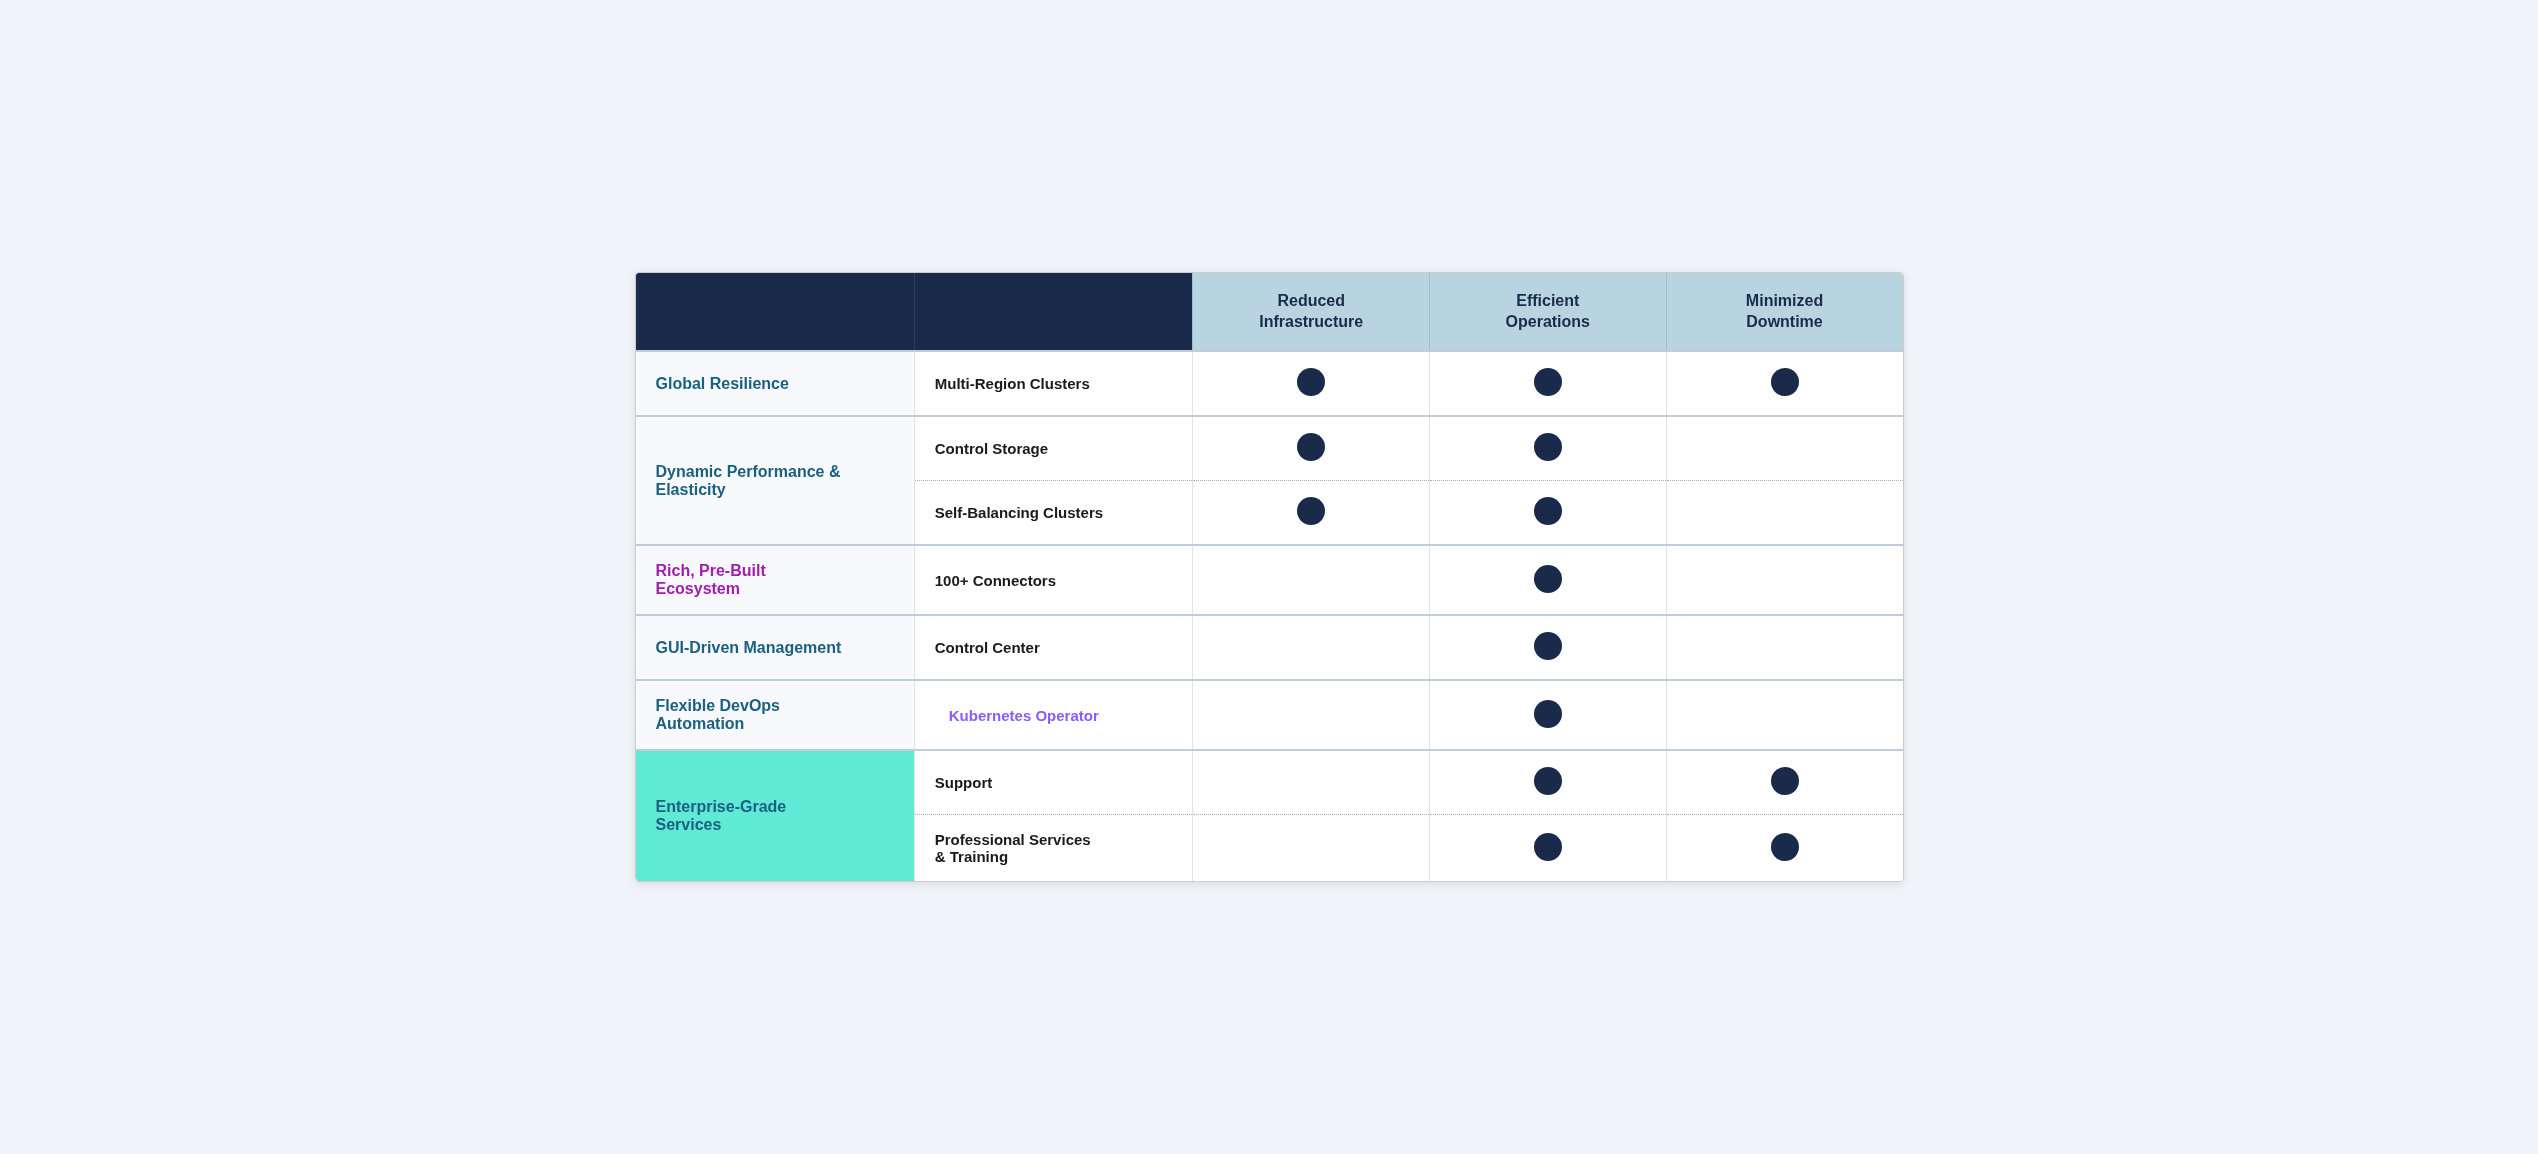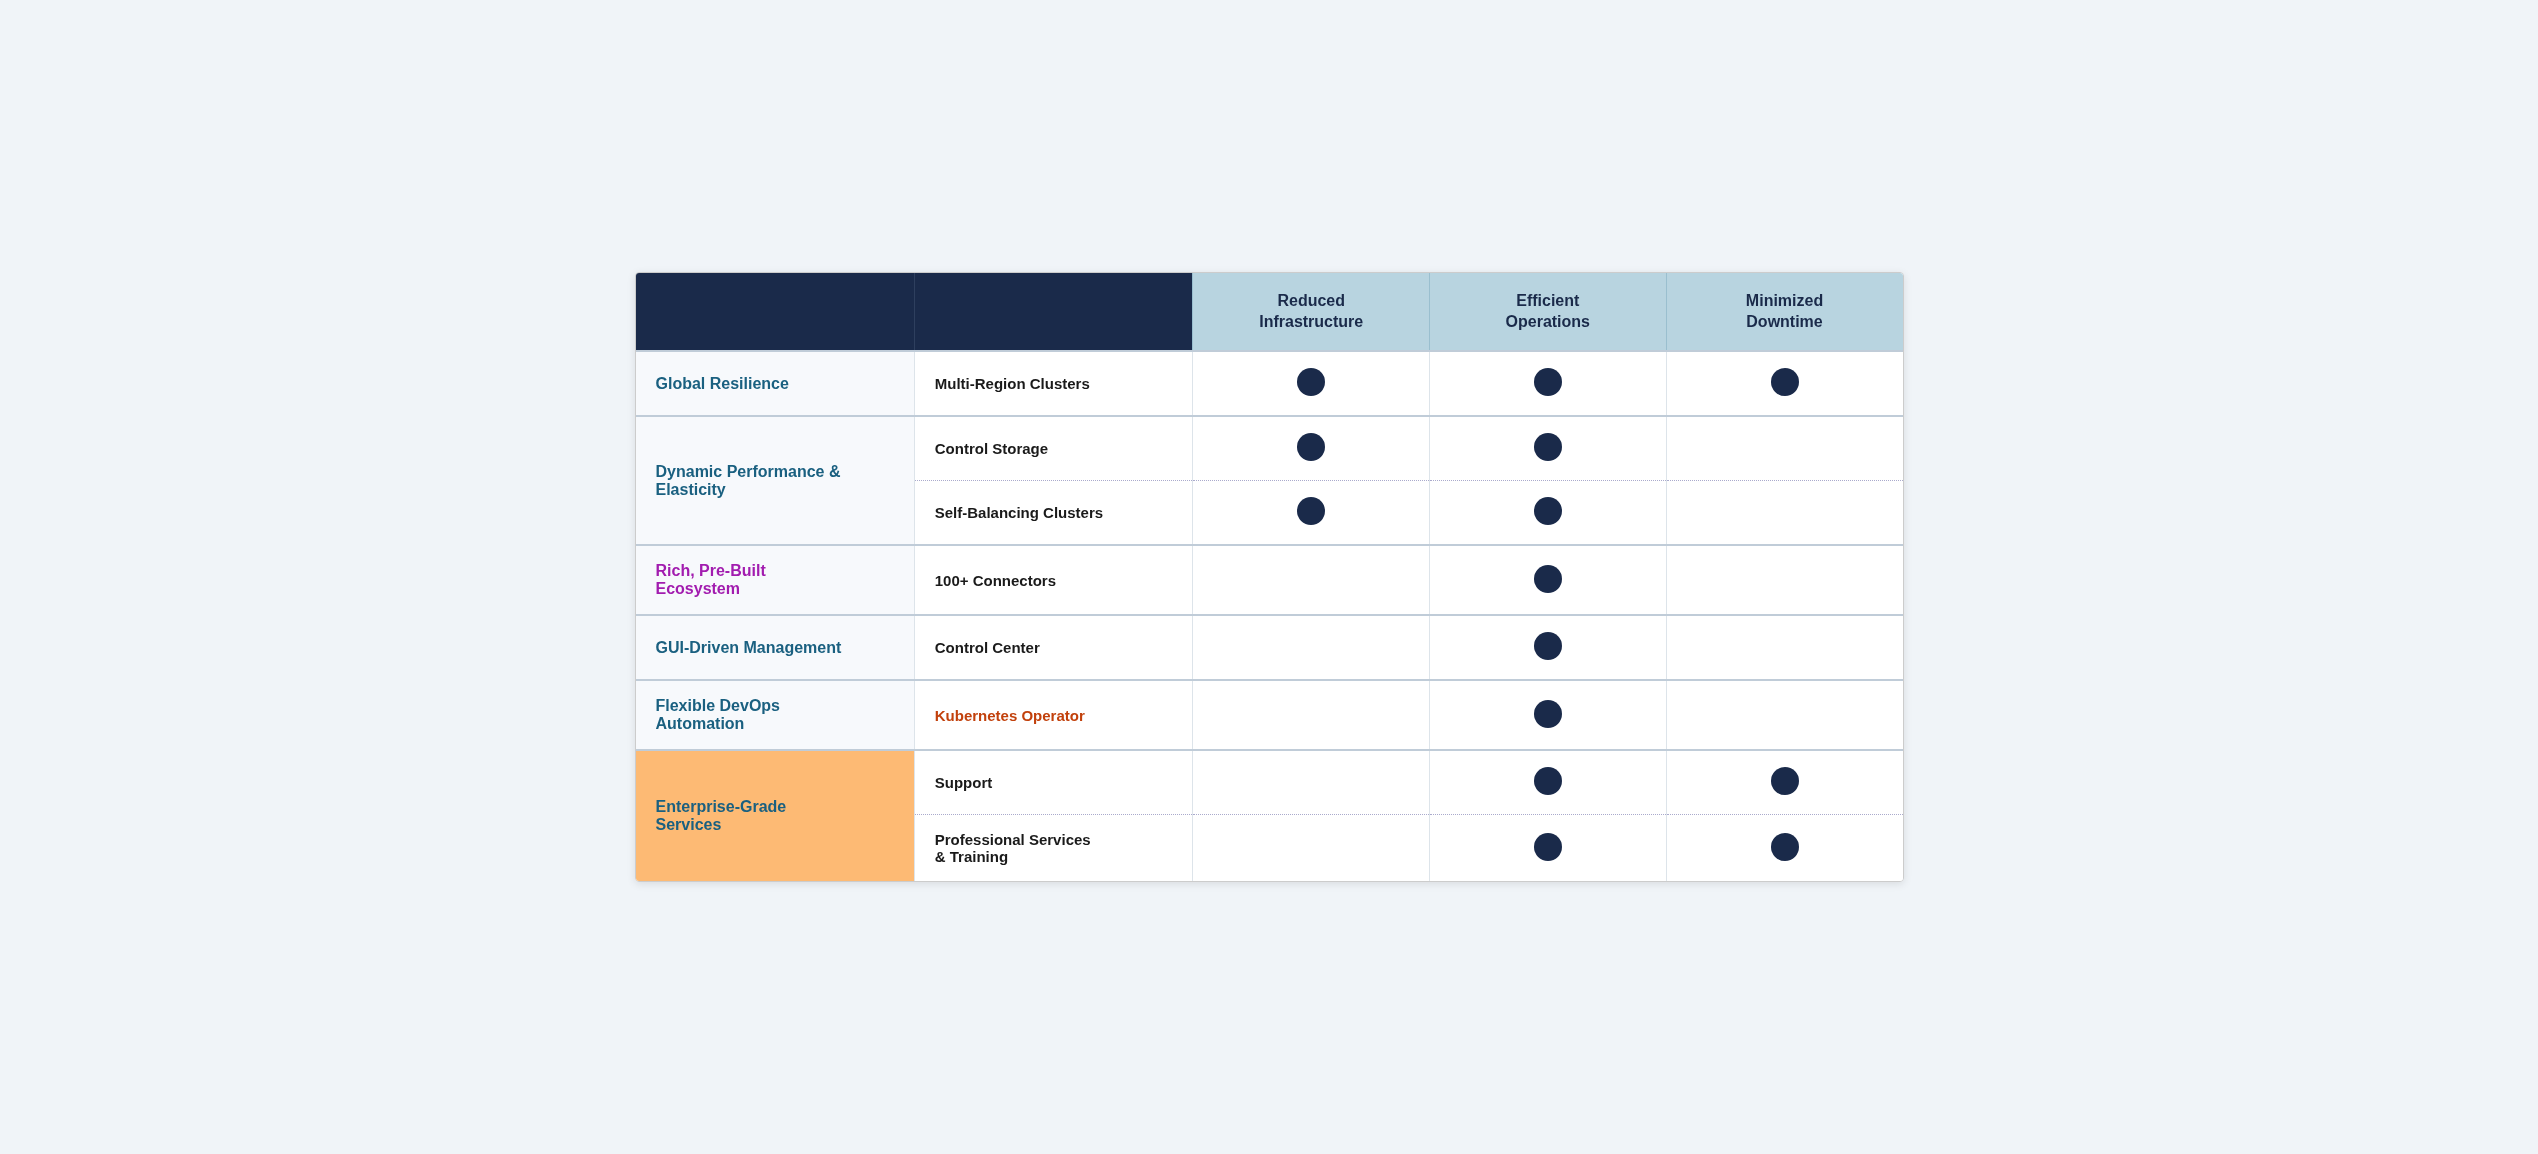--- a/index.html
+++ b/index.html
@@ -120,27 +120,27 @@
         </tr>
         <tr class="group-first">
           <td style="font-weight: 700; color: rgb(26, 96, 128); font-size: 16px; background: rgb(247, 249, 252); vertical-align: middle; padding: 16px 20px;">GUI-Driven Management</td>
           <td style="font-weight: 700; color: rgb(26, 26, 26); font-size: 15px; border-left: 1.5px solid rgb(221, 228, 234); padding: 16px 20px; vertical-align: middle;">Control Center</td>
           <td style="text-align: center; border-left: 1px solid rgb(221, 228, 234); padding: 16px 20px; vertical-align: middle;"></td>
           <td style="text-align: center; border-left: 1px solid rgb(221, 228, 234); padding: 16px 20px; vertical-align: middle;"><span style="display: inline-block; width: 28px; height: 28px; border-radius: 50%; background: rgb(26, 42, 74);"></span></td>
           <td style="text-align: center; border-left: 1px solid rgb(221, 228, 234); padding: 16px 20px; vertical-align: middle;"></td>
         </tr>
         <tr class="group-first">
           <td style="font-weight: 700; color: rgb(26, 96, 128); font-size: 16px; background: rgb(247, 249, 252); vertical-align: middle; padding: 16px 20px; margin-top: 38px;">Flexible DevOps<br>Automation</td>
-          <td style="font-weight: 700; color: #c2410c; font-size: 15px; border-left: 1.5px solid rgb(221, 228, 234); padding: 16px 20px; vertical-align: middle;">Kubernetes Operator</td>
+          <td style="font-weight: 700; color: #8b5cf6; font-size: 15px; border-left: 1.5px solid rgb(221, 228, 234); padding: 16px 34px; vertical-align: middle;">Kubernetes Operator</td>
           <td style="text-align: center; border-left: 1px solid rgb(221, 228, 234); padding: 16px 20px; vertical-align: middle;"></td>
           <td style="text-align: center; border-left: 1px solid rgb(221, 228, 234); padding: 16px 20px; vertical-align: middle;"><span style="display: inline-block; width: 28px; height: 28px; border-radius: 50%; background: rgb(26, 42, 74);"></span></td>
           <td style="text-align: center; border-left: 1px solid rgb(221, 228, 234); padding: 16px 20px; vertical-align: middle;"></td>
         </tr>
         <tr class="group-first">
-          <td rowspan="2" style="font-weight: 700; color: rgb(26, 96, 128); font-size: 16px; background: #fdba74; vertical-align: middle; padding: 16px 20px;">Enterprise-Grade<br>Services</td>
+          <td rowspan="2" style="font-weight: 700; color: rgb(26, 96, 128); font-size: 16px; background: #5eead4; vertical-align: middle; padding: 16px 20px;">Enterprise-Grade<br>Services</td>
           <td style="font-weight: 700; color: rgb(26, 26, 26); font-size: 15px; border-left: 1.5px solid rgb(221, 228, 234); padding: 16px 20px; vertical-align: middle;">Support</td>
           <td style="text-align: center; border-left: 1px solid rgb(221, 228, 234); padding: 16px 20px; vertical-align: middle;"></td>
           <td style="text-align: center; border-left: 1px solid rgb(221, 228, 234); padding: 16px 20px; vertical-align: middle;"><span style="display: inline-block; width: 28px; height: 28px; border-radius: 50%; background: rgb(26, 42, 74);"></span></td>
           <td style="text-align: center; border-left: 1px solid rgb(221, 228, 234); padding: 16px 20px; vertical-align: middle;"><span style="display: inline-block; width: 28px; height: 28px; border-radius: 50%; background: rgb(26, 42, 74);"></span></td>
         </tr>
         <tr>
           <td style="font-weight: 700; color: rgb(26, 26, 26); font-size: 15px; border-left: 1.5px solid rgb(221, 228, 234); padding: 16px 20px; vertical-align: middle;">Professional Services<br>&amp; Training</td>
           <td style="text-align: center; border-left: 1px solid rgb(221, 228, 234); padding: 16px 20px; vertical-align: middle;"></td>
           <td style="text-align: center; border-left: 1px solid rgb(221, 228, 234); padding: 16px 20px; vertical-align: middle;"><span style="display: inline-block; width: 28px; height: 28px; border-radius: 50%; background: rgb(26, 42, 74);"></span></td>
           <td style="text-align: center; border-left: 1px solid rgb(221, 228, 234); padding: 16px 20px; vertical-align: middle;"><span style="display: inline-block; width: 28px; height: 28px; border-radius: 50%; background: rgb(26, 42, 74);"></span></td>

